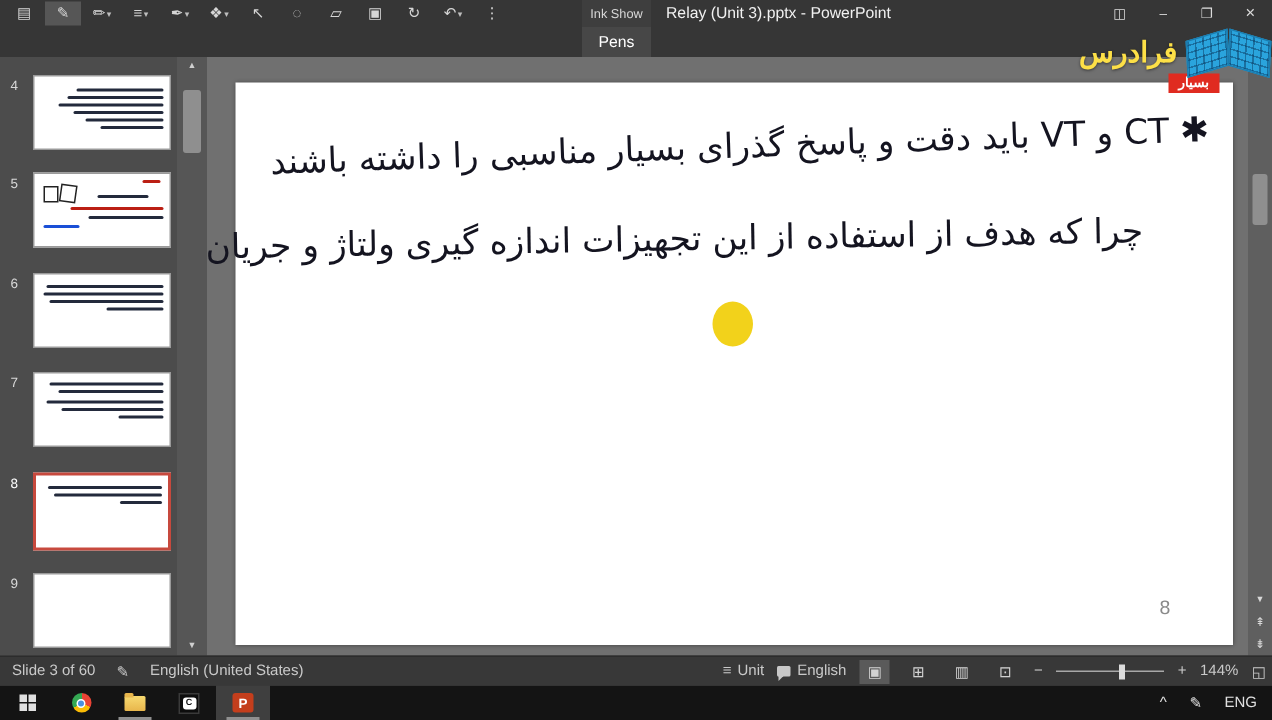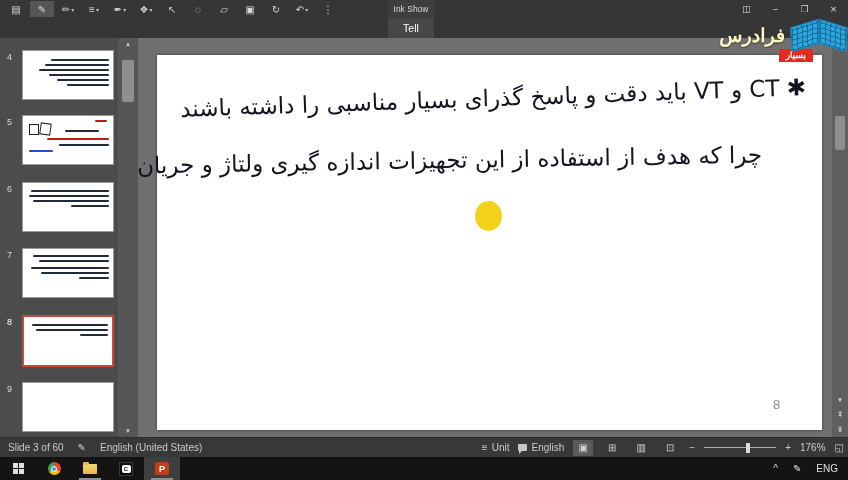--- a/index.html
+++ b/index.html
@@ -22,21 +22,21 @@
   .inkgroup .glab{height:18px;display:flex;align-items:center;justify-content:center;font-size:8.5px;color:#d8d8d8;}
   .inkgroup .ptab{height:20px;display:flex;align-items:center;justify-content:center;font-size:10.5px;color:#fff;background:#474747;}
   .tabs{left:6px;top:18px;height:20px;display:flex;align-items:center;}
   .tab{padding:0 9px;font-size:10.5px;color:#e6e6e6;height:20px;display:flex;align-items:center;}
   .tellme{left:436px;top:20px;height:17px;display:flex;align-items:center;gap:4px;font-size:10px;color:#9c9c9c;}
   .tellme .bulb{color:#b9b98a;font-size:10px;}
   .share{right:8px;top:21px;font-size:10.5px;color:#ececec;}
 
   
   .logo{top:19px;right:0;height:32px;display:flex;align-items:center;gap:5px;z-index:60;}
-  .wordmark{font-size:19px;font-weight:bold;color:#fef9c3;letter-spacing:.5px;text-shadow:0 1px 2px rgba(0,0,0,.5);}
+  .wordmark{font-size:19px;font-weight:bold;color:#fde047;letter-spacing:.5px;text-shadow:0 1px 2px rgba(0,0,0,.5);}
   .book{position:relative;width:58px;height:30px;}
   .page{position:absolute;bottom:2px;width:26px;height:23px;background:
       repeating-linear-gradient(0deg,rgba(10,60,100,.5) 0 1px,transparent 1px 5px),
       repeating-linear-gradient(90deg,rgba(10,60,100,.5) 0 1px,transparent 1px 5px),#2aa4dd;
       border:1px solid #1b7db0;}
   .page.l{left:1px;transform:skewY(-14deg) rotate(-3deg);}
   .page.r{right:1px;transform:skewY(14deg) rotate(3deg);}
 
   
   .panel{left:0;top:38px;width:118px;height:399px;background:#4c4c4c;}
@@ -121,20 +121,21 @@
       <div class="q">◌</div>
       <div class="q">▱</div>
       <div class="q">▣</div>
       <div class="q">↻</div>
       <div class="q">
           <span>↶</span>
           <span class="dd">▾</span>
         </div>
       <div class="q">⋮</div>
     </div>
+    <div class="abs apptitle">Relay (Unit 3).pptx - PowerPoint</div>
     <div class="abs winbtns">
       <div class="wb">◫</div>
       <div class="wb">–</div>
       <div class="wb">❐</div>
       <div class="wb close">×</div>
     </div>
   </div>
 
   <div class="abs tabrow">
     <div class="abs tabs">
@@ -150,21 +151,21 @@
     </div>
     <div class="abs tellme">
       <span class="bulb">☼</span>
       <span>Tell me what you want to do...</span>
     </div>
     <div class="abs share">Share</div>
   </div>
 
   <div class="abs inkgroup">
     <div class="glab">Ink Show</div>
-    <div class="ptab">Tell</div>
+    <div class="ptab">Pens</div>
   </div>
 
   <div class="abs logo">
     <span class="wordmark">فرادرس</span>
     <span class="book">
       <span class="page l"></span>
       <span class="page r"></span>
     </span>
   </div>
 
@@ -262,21 +263,21 @@
       </span>
       <span class="vbtn active">▣</span>
       <span class="vbtn">⊞</span>
       <span class="vbtn">▥</span>
       <span class="vbtn">⊡</span>
       <span>−</span>
       <span class="ztrack">
           <span class="zthumb"></span>
         </span>
       <span>+</span>
-      <span>176%</span>
+      <span>144%</span>
       <span>◱</span>
     </div>
   </div>
 
   <div class="abs taskbar">
     <div class="tcell" style="left:0;">
       <span class="winlogo">
           <div></div>
           <div></div>
           <div></div>

